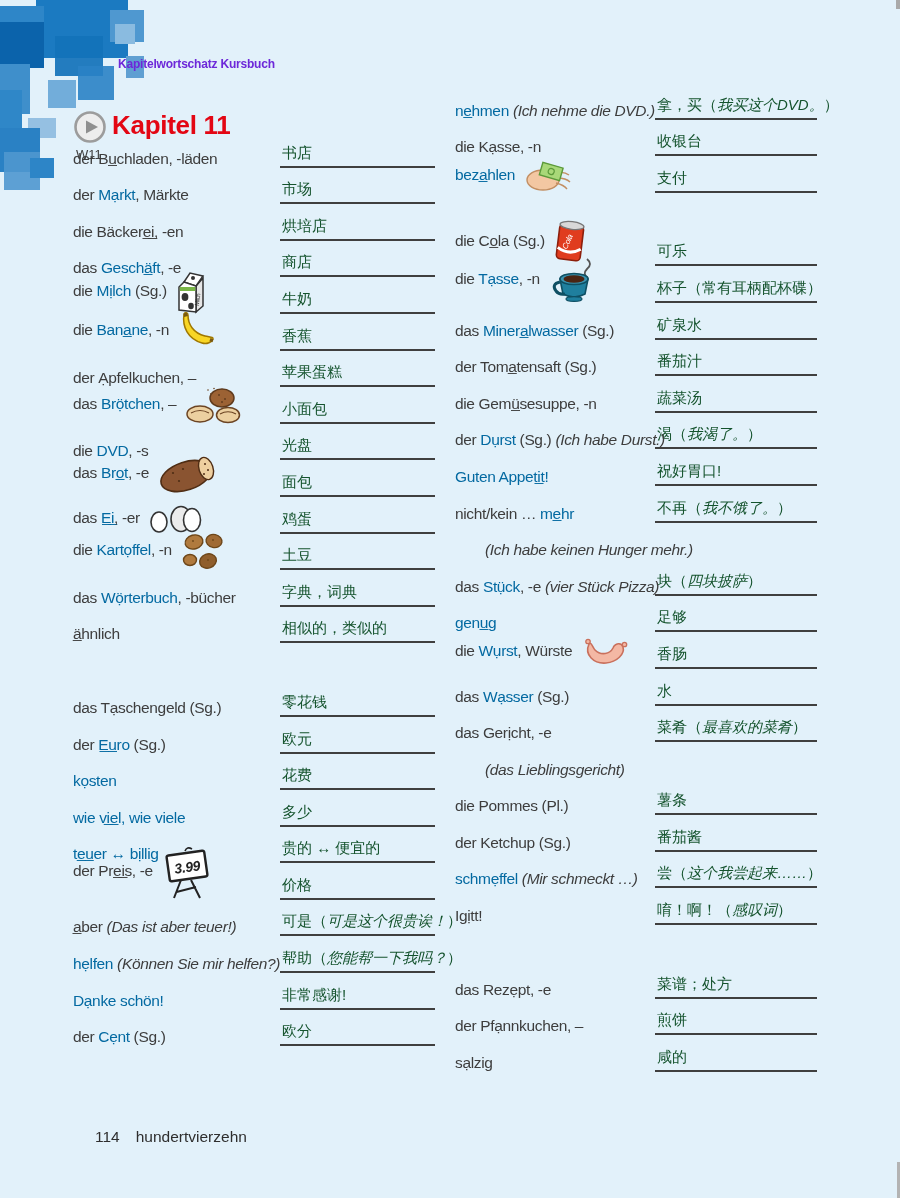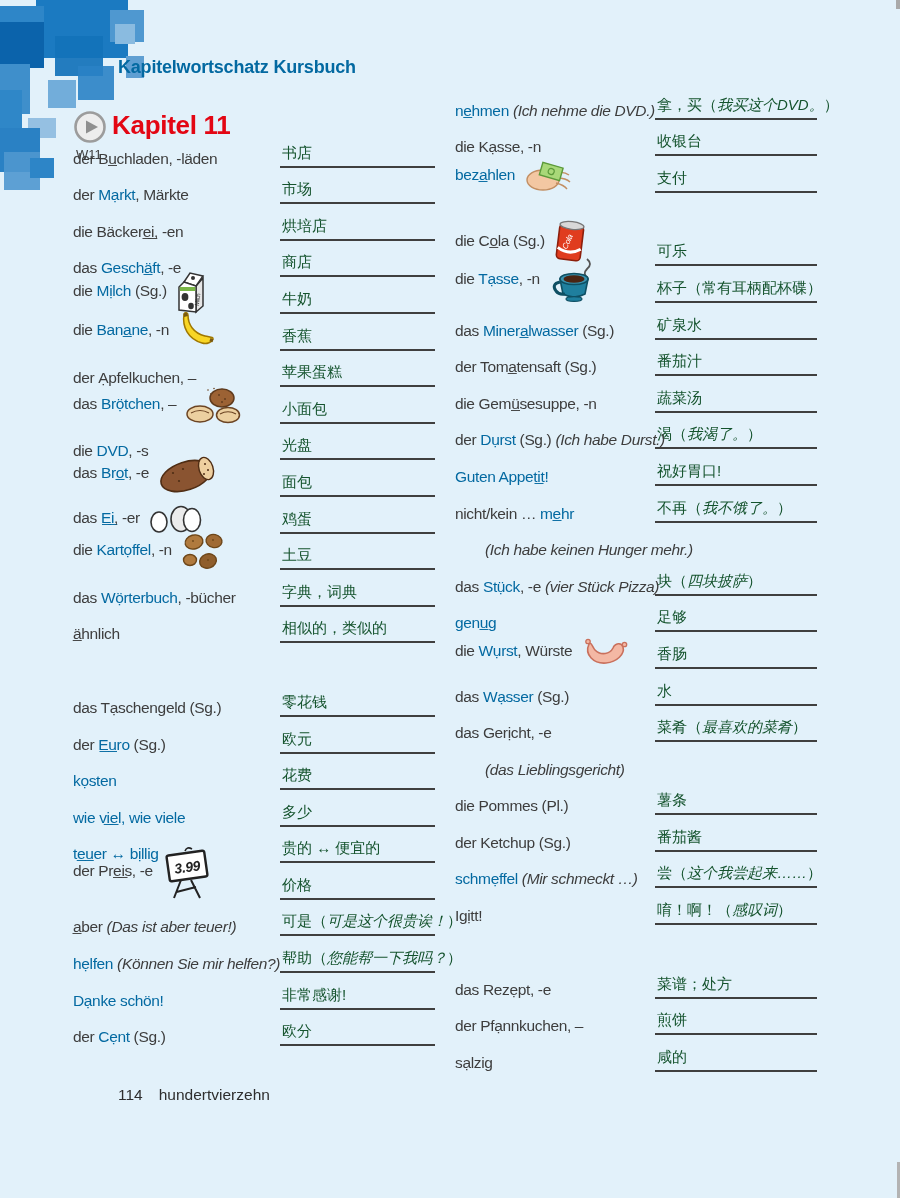--- a/index.html
+++ b/index.html
@@ -1,38 +1,38 @@
 <!DOCTYPE html>
 <html><head>
 <meta charset="utf-8">
 <style>
   html,body{margin:0;padding:0;background:#fff;}
   .page{position:relative;width:900px;height:1198px;background:#e2f1fa;overflow:hidden;
         font-family:"Liberation Sans","DejaVu Sans",sans-serif;color:#3d3d3d;}
   .mosaic{position:absolute;left:0;top:0;}
-  .hdr{position:absolute;left:118px;top:57px;font-size:18px;font-weight:700;color:#0369a1;letter-spacing:-0.2px;}
+  .hdr{position:absolute;left:118px;top:57px;font-size:12px;font-weight:700;color:#6d28d9;letter-spacing:-0.2px;}
   .play{position:absolute;left:73px;top:110px;cursor:pointer;}
   .ktitle{position:absolute;left:112px;top:110px;font-size:26px;font-weight:700;color:#e30613;letter-spacing:-0.3px;}
   .w11{position:absolute;left:76px;top:147px;font-size:13px;color:#404040;}
   .col{position:absolute;}
   .col-left{left:73px;top:135px;width:362px;}
   .col-right{left:455px;top:87px;width:372px;}
   .row{position:relative;height:36.6px;}
   .gap{width:100%;}
   .term{position:absolute;left:0;bottom:4px;white-space:nowrap;font-size:15.5px;letter-spacing:-0.35px;color:#3d3d3d;z-index:2;}
   .row.note .term{left:30px;}
   .term .b{font-weight:400;color:#0369a1;}
   .i{font-style:italic;}
   .b{font-weight:700;color:#1f1f1f;}
   .zline{position:absolute;bottom:4px;height:30px;border-bottom:2px solid #3f3f3f;display:flex;align-items:flex-end;z-index:1;}
   .col-left .zline{left:207px;width:155px;}
   .col-right .zline{left:200px;width:162px;}
   .zh{padding:0 0 3px 2px;font-size:15px;color:#14532d;white-space:nowrap;}
   .icon{display:inline-block;vertical-align:middle;margin-left:8px;line-height:0;}
-  .footer{position:absolute;left:95px;top:1086px;font-size:15.5px;color:#2e2e2e;margin-left:23px;}
+  .footer{position:absolute;left:95px;top:1128px;font-size:15.5px;color:#2e2e2e;}
   .footer .num{margin-right:16px;}
   .edge-tr{position:absolute;right:0;top:0;width:4px;height:9px;background:#a9a9a9;}
   .edge-br{position:absolute;right:0;bottom:0;width:3px;height:36px;background:#b3b3b3;}
 </style>
 </head>
 <body>
 
 <div class="page">
 
   <svg class="mosaic" width="150" height="200" viewBox="0 0 150 200">

